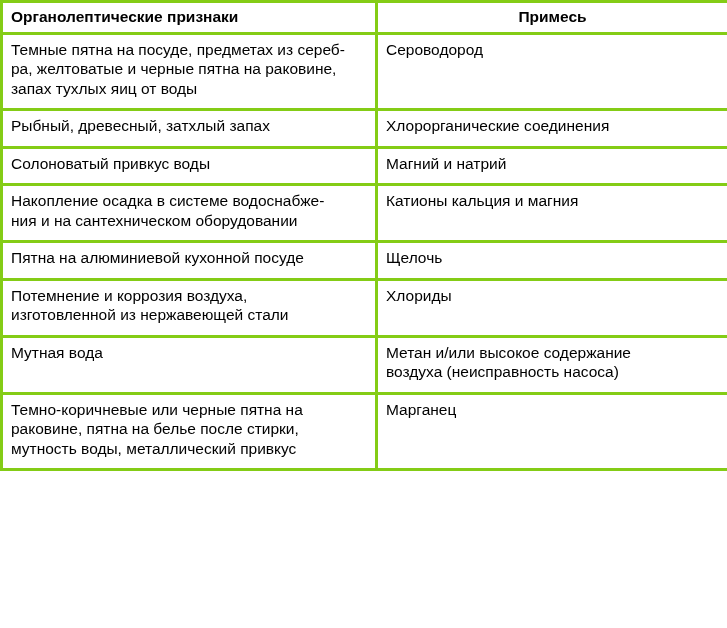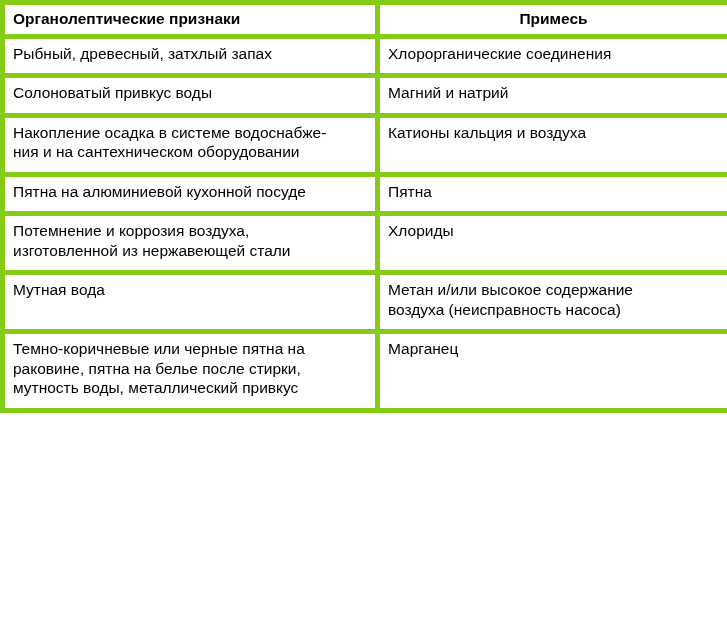--- a/index.html
+++ b/index.html
@@ -18,21 +18,21 @@
     width: 727px;
     table-layout: fixed;
     font-family: "Liberation Sans", "DejaVu Sans", sans-serif;
     font-size: 15.5px;
     line-height: 1.26;
     color: #000000;
     background: #ffffff;
   }
   table.water-table th,
   table.water-table td {
-    border: 5px solid #84cc16;
+    border: 3px solid #84cc16;
     vertical-align: top;
     text-align: left;
     box-sizing: border-box;
   }
   table.water-table th {
     font-weight: bold;
     padding: 4px 8px 5px 8px;
     white-space: normal;
     vertical-align: middle;
   }
@@ -53,35 +53,41 @@
     <col style="width:352px">
   </colgroup>
   <thead>
     <tr>
       <th class="th-signs">Органолептические признаки</th>
       <th class="th-impurity">Примесь</th>
     </tr>
   </thead>
   <tbody>
     <tr>
+      <td>Темные пятна на посуде, предметах из сереб-
+ра, желтоватые и черные пятна на раковине,
+запах тухлых яиц от воды</td>
+      <td>Сероводород</td>
+    </tr>
+    <tr>
       <td>Рыбный, древесный, затхлый запах</td>
       <td>Хлорорганические соединения</td>
     </tr>
     <tr>
       <td>Солоноватый привкус воды</td>
       <td>Магний и натрий</td>
     </tr>
     <tr>
       <td>Накопление осадка в системе водоснабже-
 ния и на сантехническом оборудовании</td>
-      <td>Катионы кальция и воздуха</td>
+      <td>Катионы кальция и магния</td>
     </tr>
     <tr>
       <td>Пятна на алюминиевой кухонной посуде</td>
-      <td>Пятна</td>
+      <td>Щелочь</td>
     </tr>
     <tr>
       <td>Потемнение и коррозия воздуха,
 изготовленной из нержавеющей стали</td>
       <td>Хлориды</td>
     </tr>
     <tr>
       <td>Мутная вода</td>
       <td>Метан и/или высокое содержание
 воздуха (неисправность насоса)</td>

